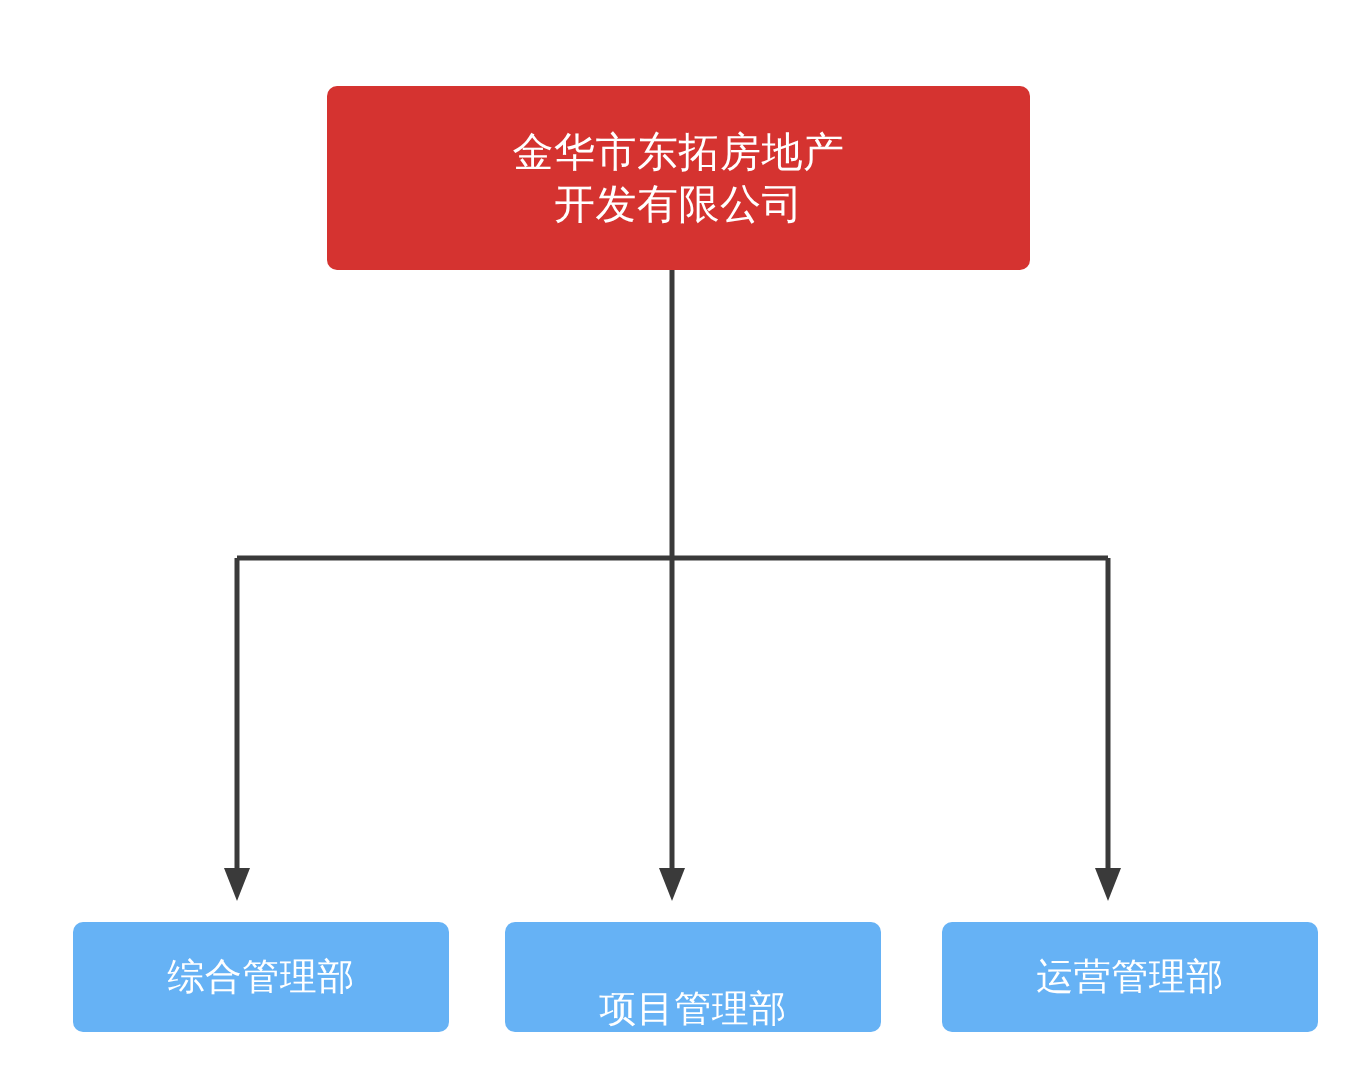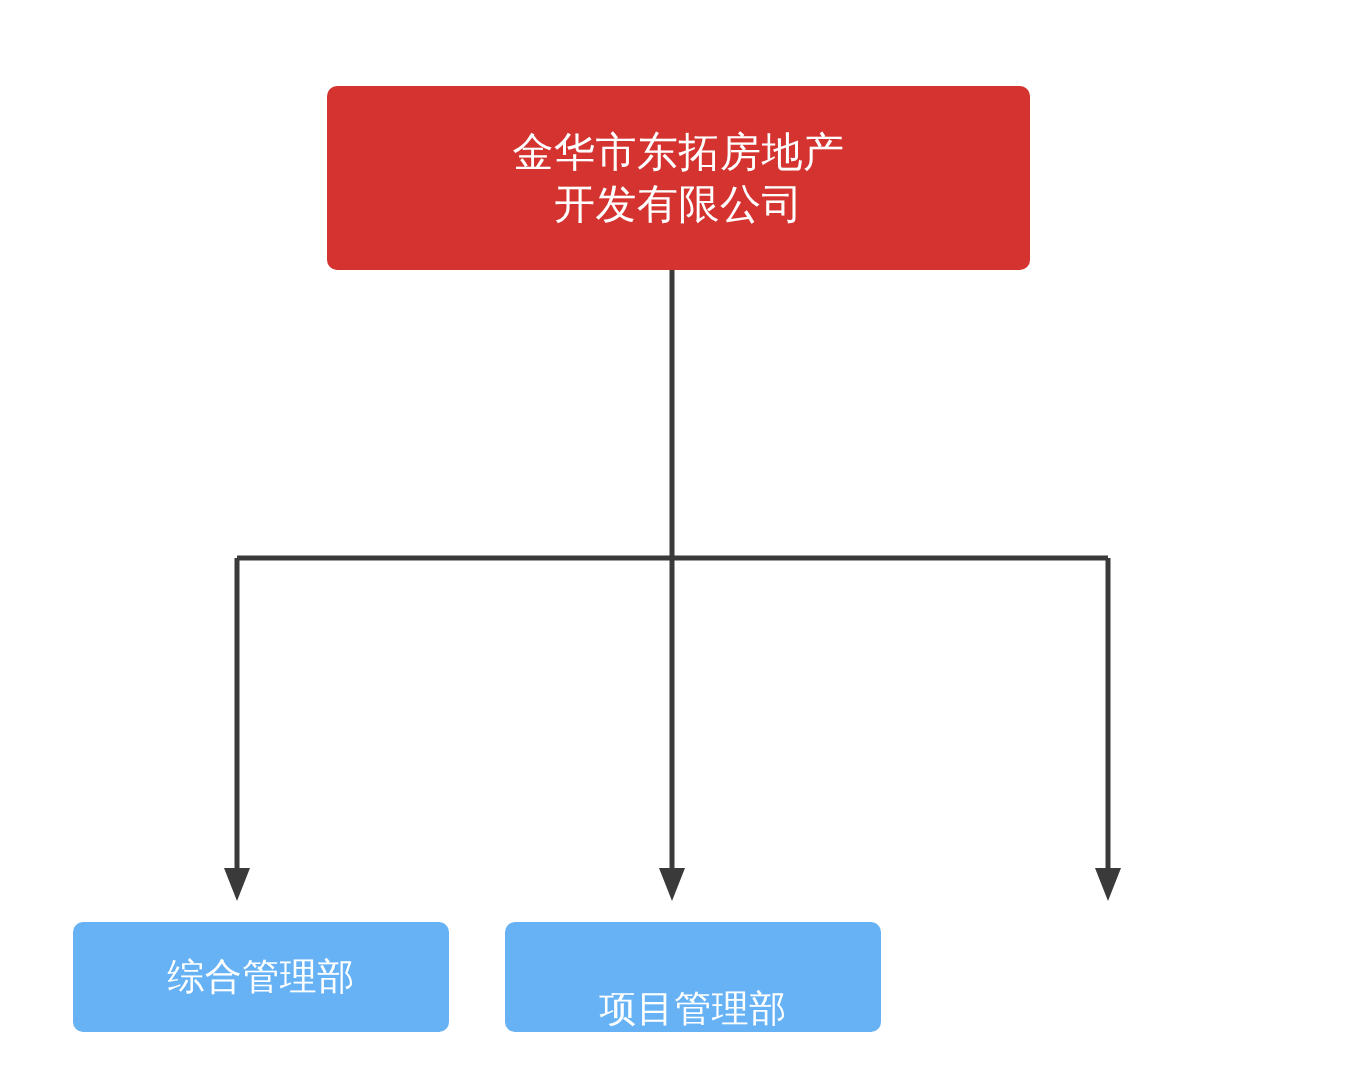--- a/index.html
+++ b/index.html
@@ -99,14 +99,17 @@
   </div>
 
   <div class="node node-child" id="node-child-0">
     <span class="node-label">综合管理部</span>
   </div>
 
   <div class="node node-child" id="node-child-1">
     <span class="node-label">项目管理部</span>
   </div>
 
+  <div class="node node-child" id="node-child-2">
+    <span class="node-label">运营管理部</span>
+  </div>
 
 </div>
 
 </body></html>

